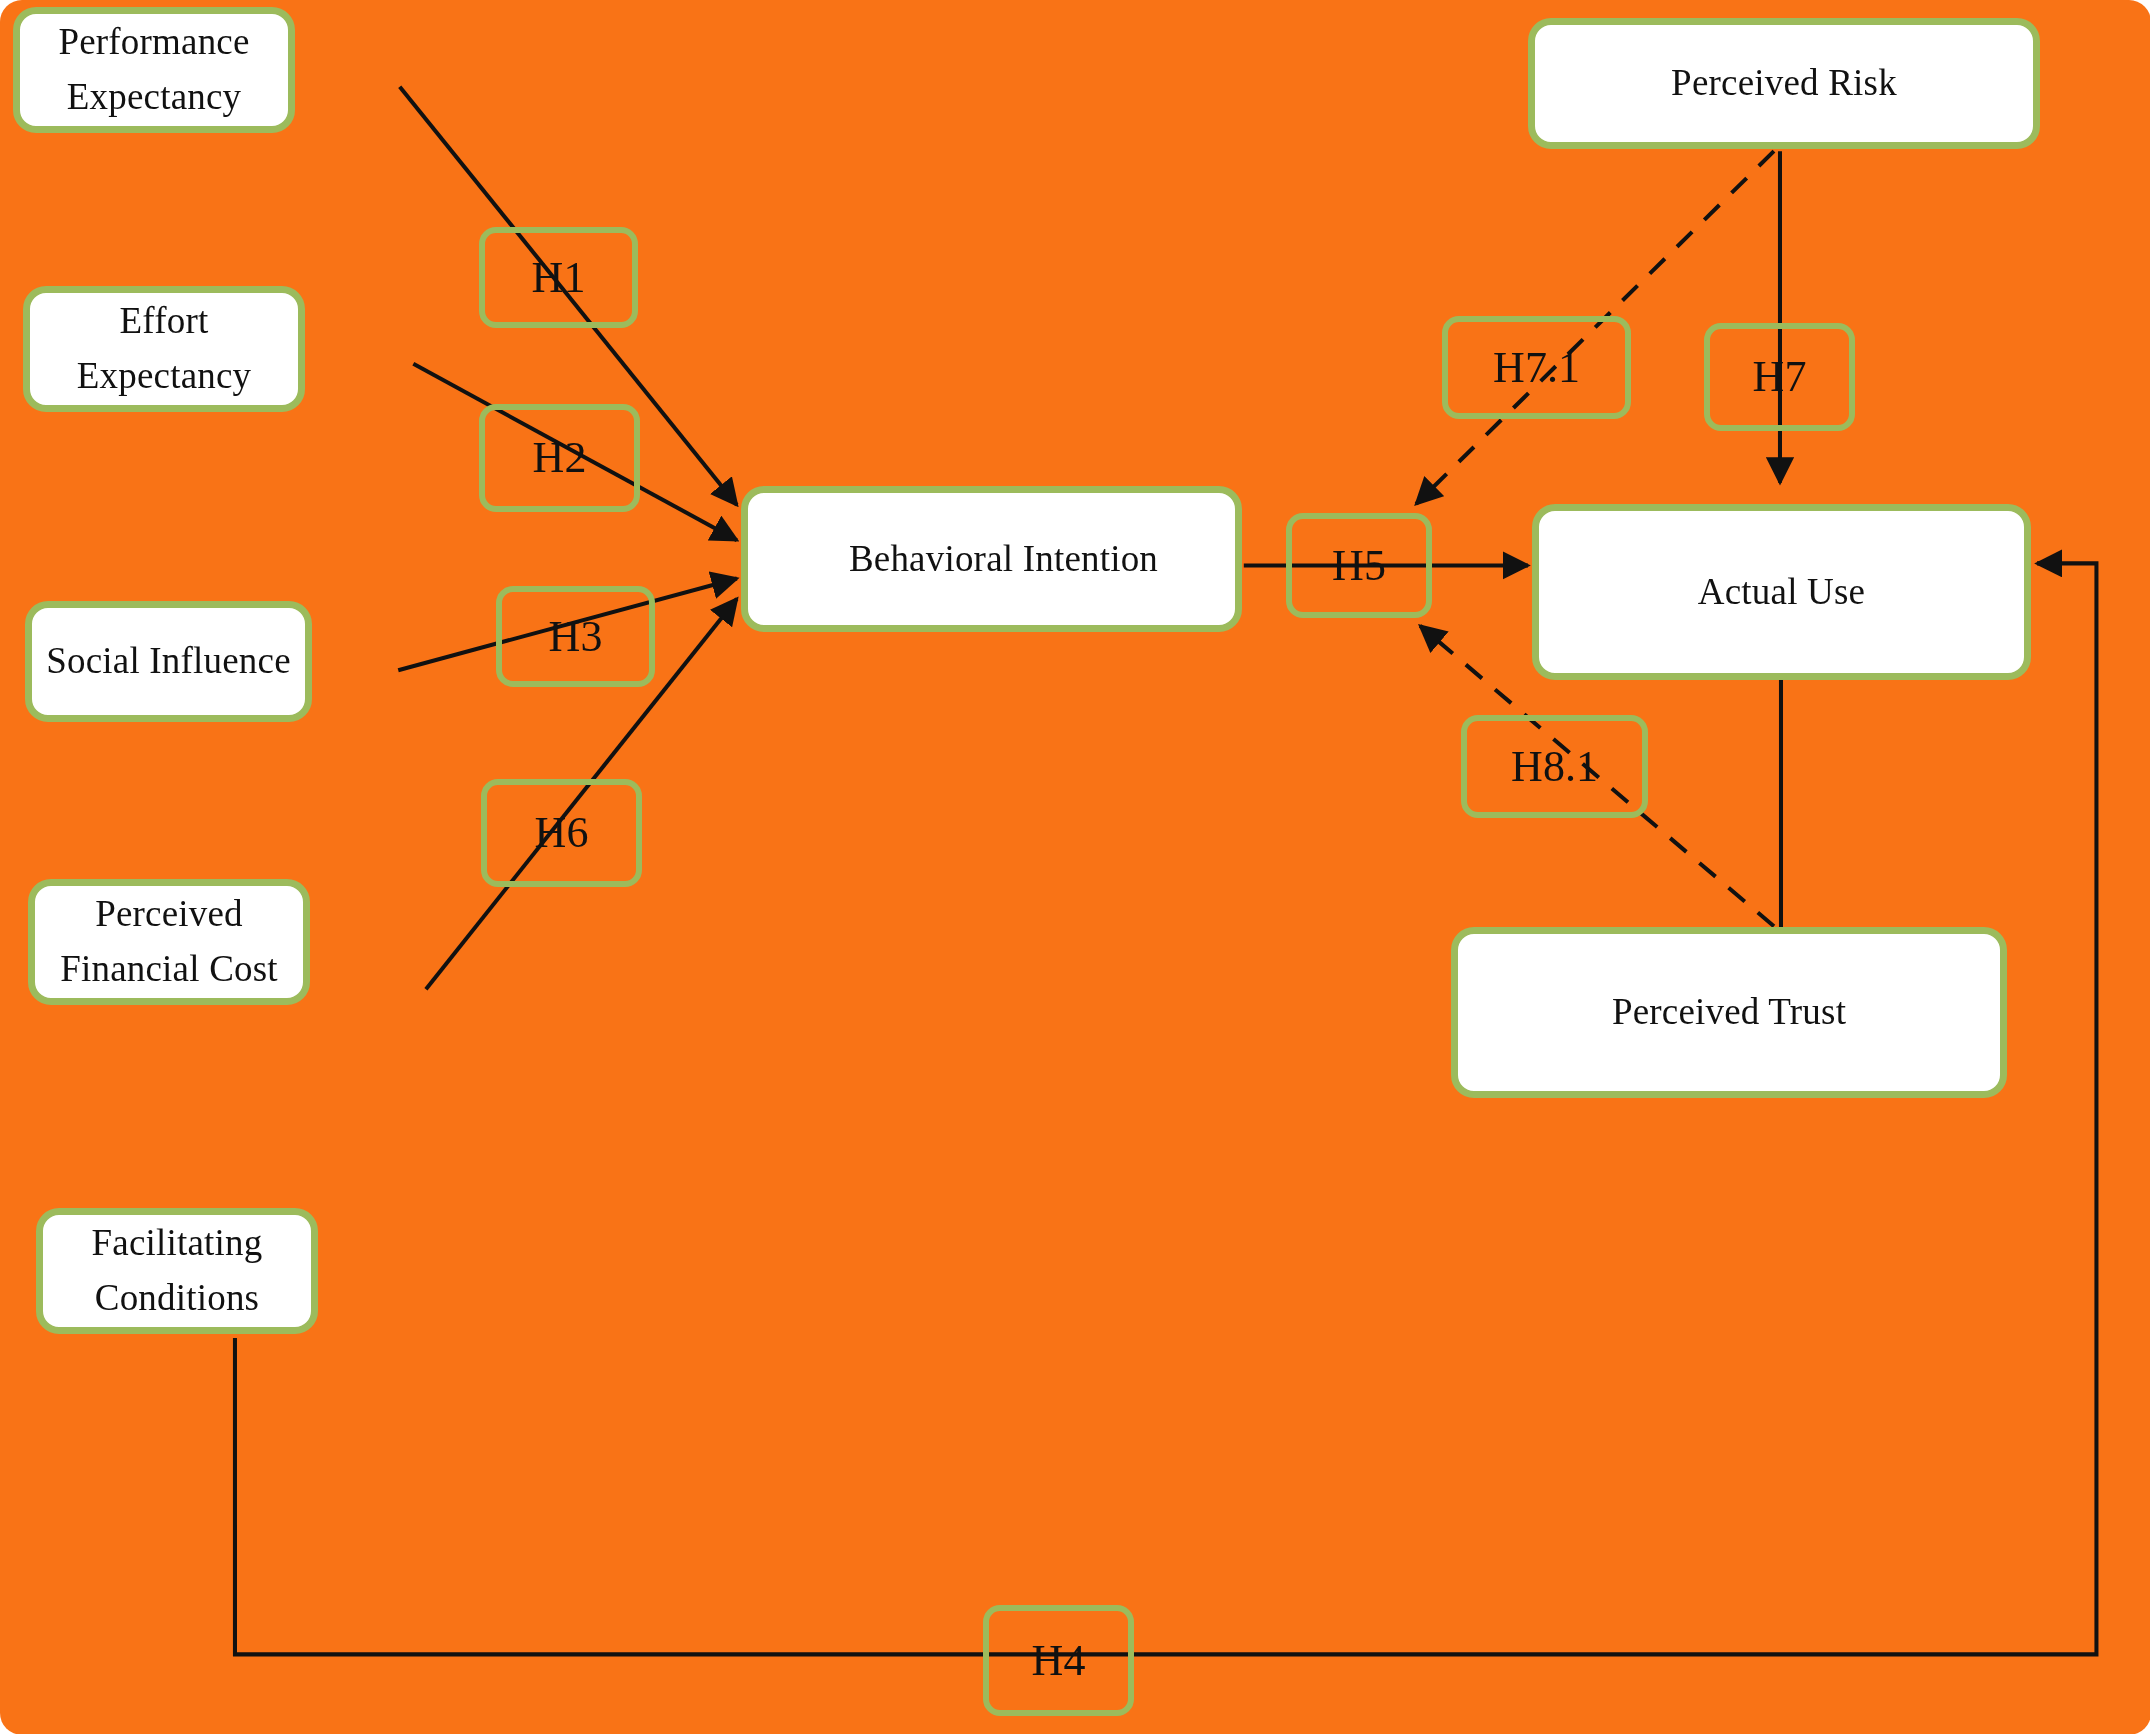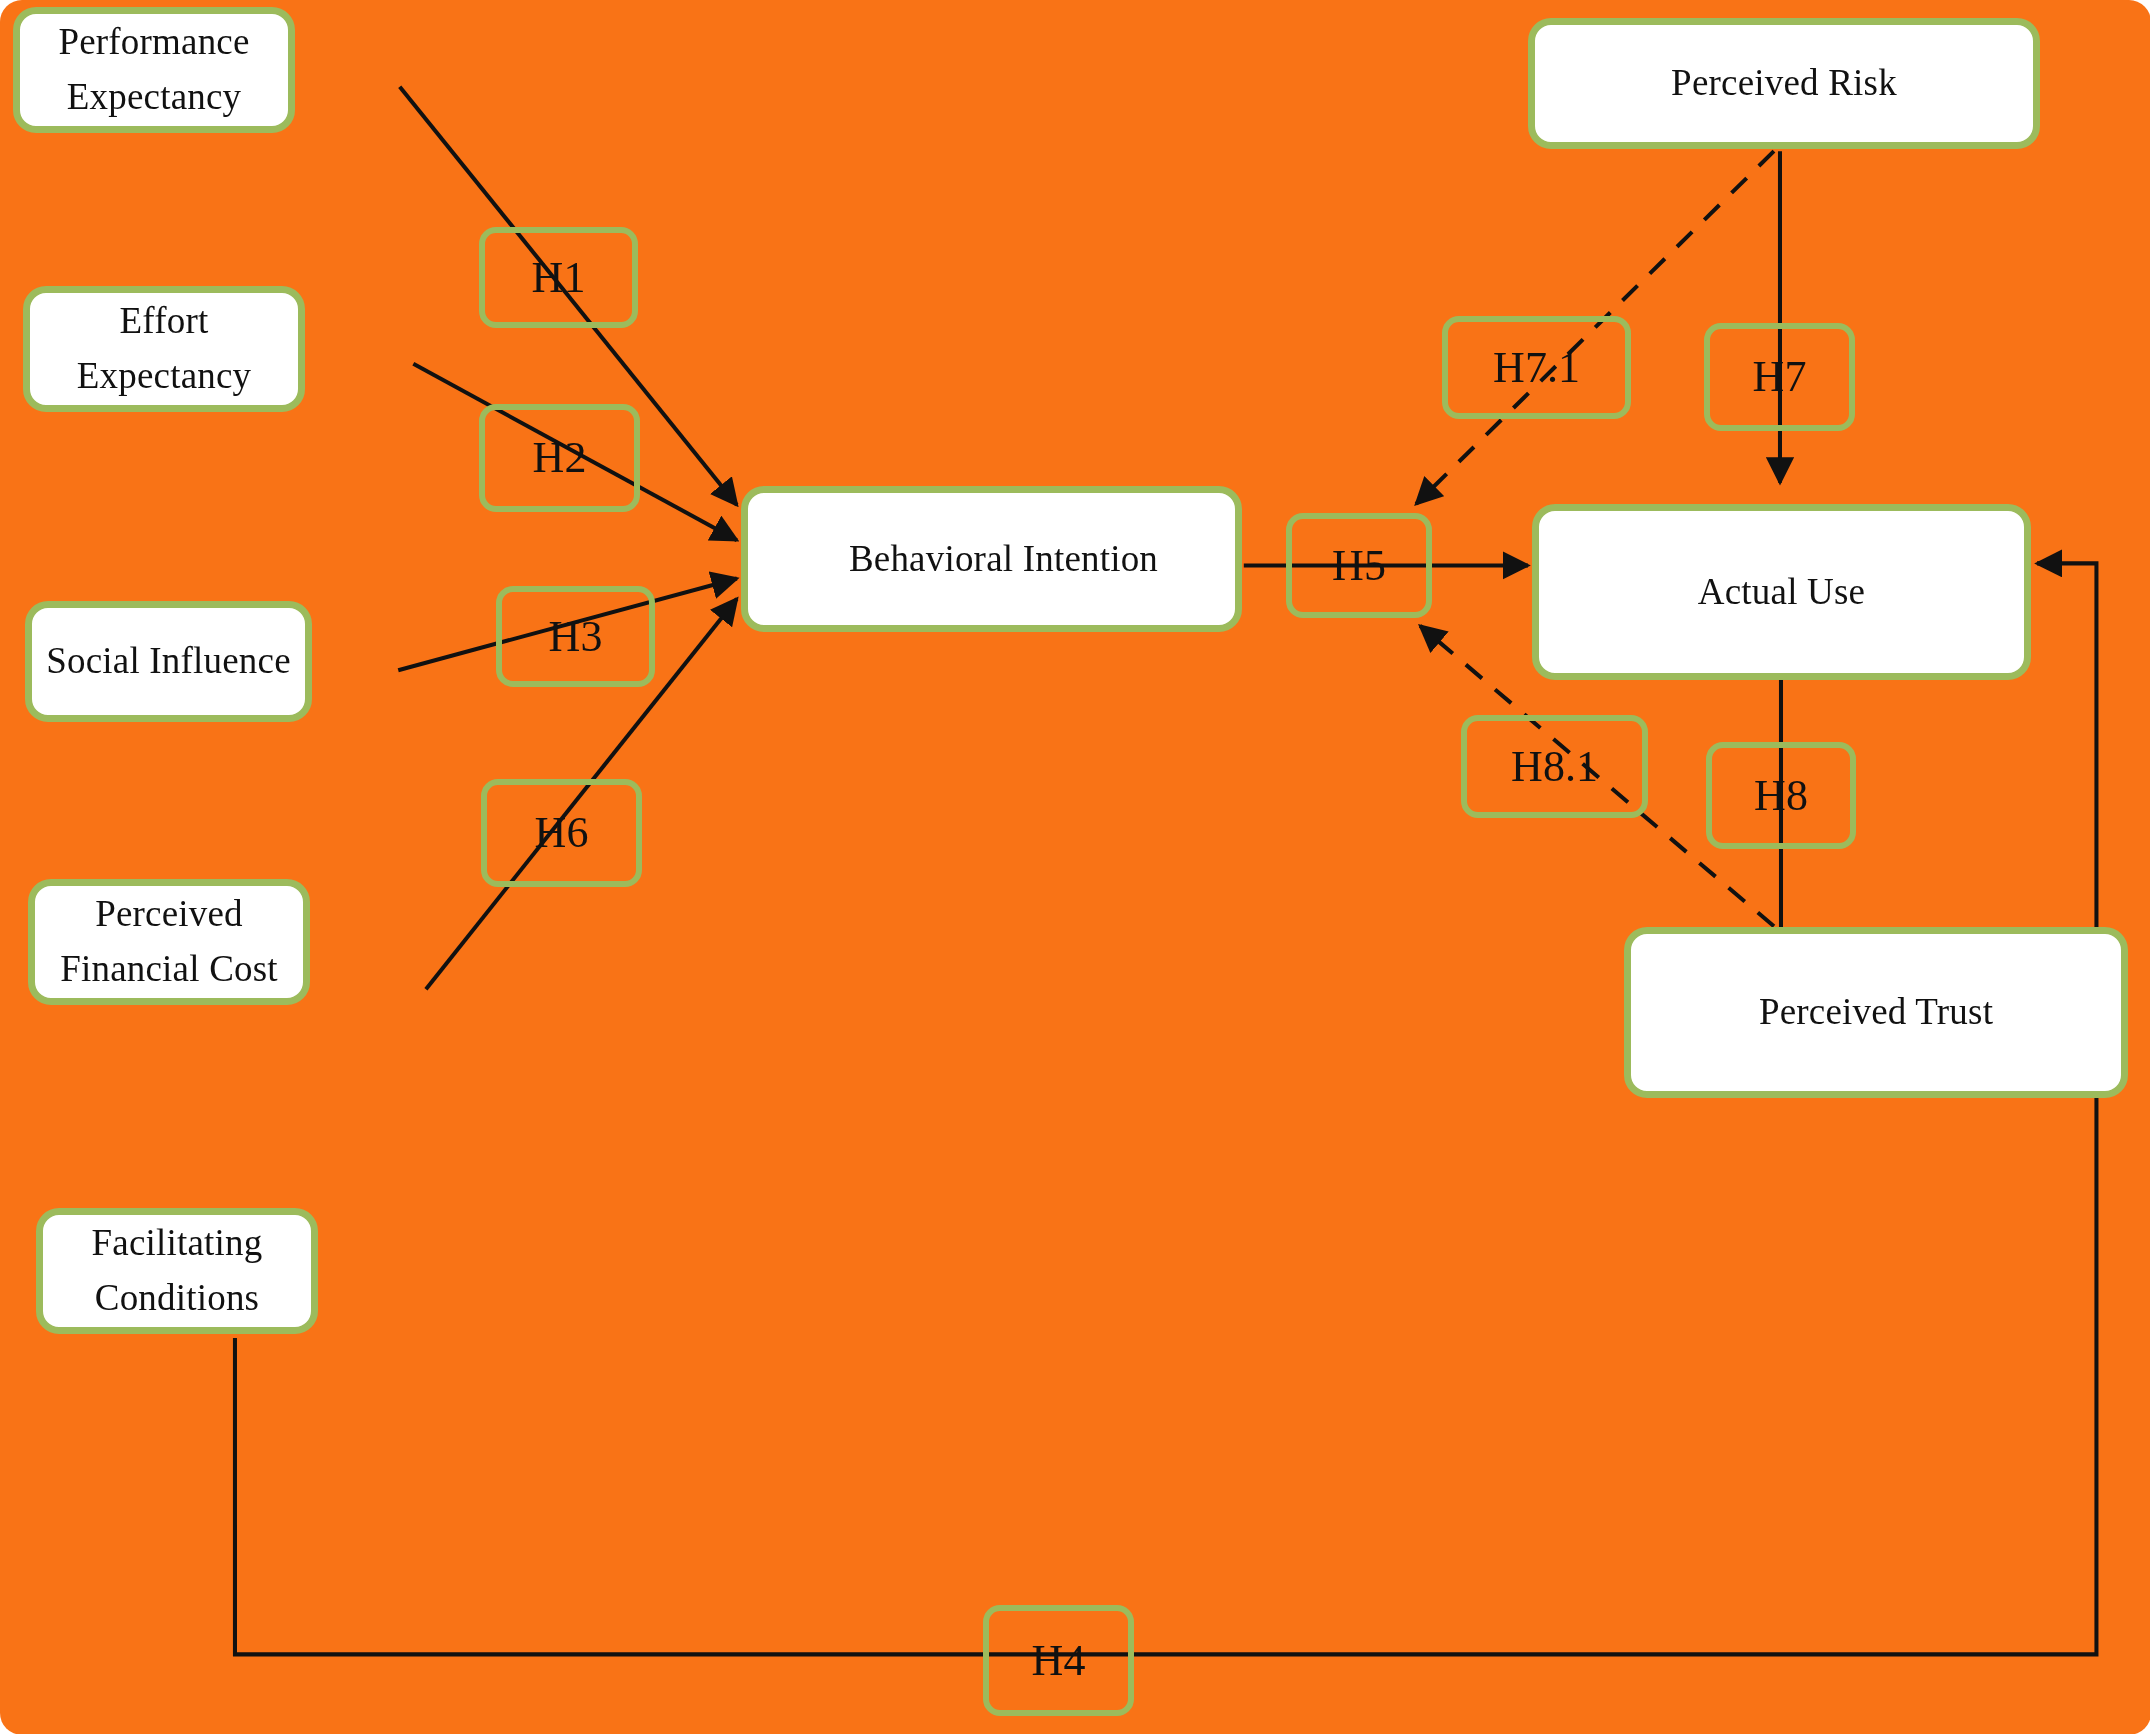--- a/index.html
+++ b/index.html
@@ -126,21 +126,21 @@
   </div>
 
   <div class="construct-node" style="left:1532px; top:504px; width:499px; height:176px;text-align:right;">
     <span class="construct-label">Actual Use</span>
   </div>
 
   <div class="construct-node" style="left:1528px; top:18px; width:512px; height:131px;">
     <span class="construct-label">Perceived Risk</span>
   </div>
 
-  <div class="construct-node" style="left:1624px; top:927px; width:504px; height:171px;">
+  <div class="construct-node" style="left:1451px; top:927px; width:556px; height:171px;">
     <span class="construct-label">Perceived Trust</span>
   </div>
 
   <div class="hypothesis-node" style="left:479px; top:227px; width:159px; height:101px;">
     <span class="hypothesis-label">H1</span>
   </div>
 
   <div class="hypothesis-node" style="left:479px; top:404px; width:161px; height:108px;">
     <span class="hypothesis-label">H2</span>
   </div>
@@ -158,23 +158,20 @@
   </div>
 
   <div class="hypothesis-node" style="left:1704px; top:283px; width:151px; height:108px;margin-top:40px;">
     <span class="hypothesis-label">H7</span>
   </div>
 
   <div class="hypothesis-node" style="left:1442px; top:316px; width:189px; height:103px;">
     <span class="hypothesis-label">H7.1</span>
   </div>
 
-  <div class="hypothesis-node" style="left:1706px; top:742px; width:150px; height:107px;">
-    <span class="hypothesis-label">H8</span>
-  </div>
 
   <div class="hypothesis-node" style="left:1461px; top:715px; width:187px; height:103px;">
     <span class="hypothesis-label">H8.1</span>
   </div>
 
   <div class="hypothesis-node" style="left:983px; top:1605px; width:151px; height:111px;">
     <span class="hypothesis-label">H4</span>
   </div>
 
 </div>

